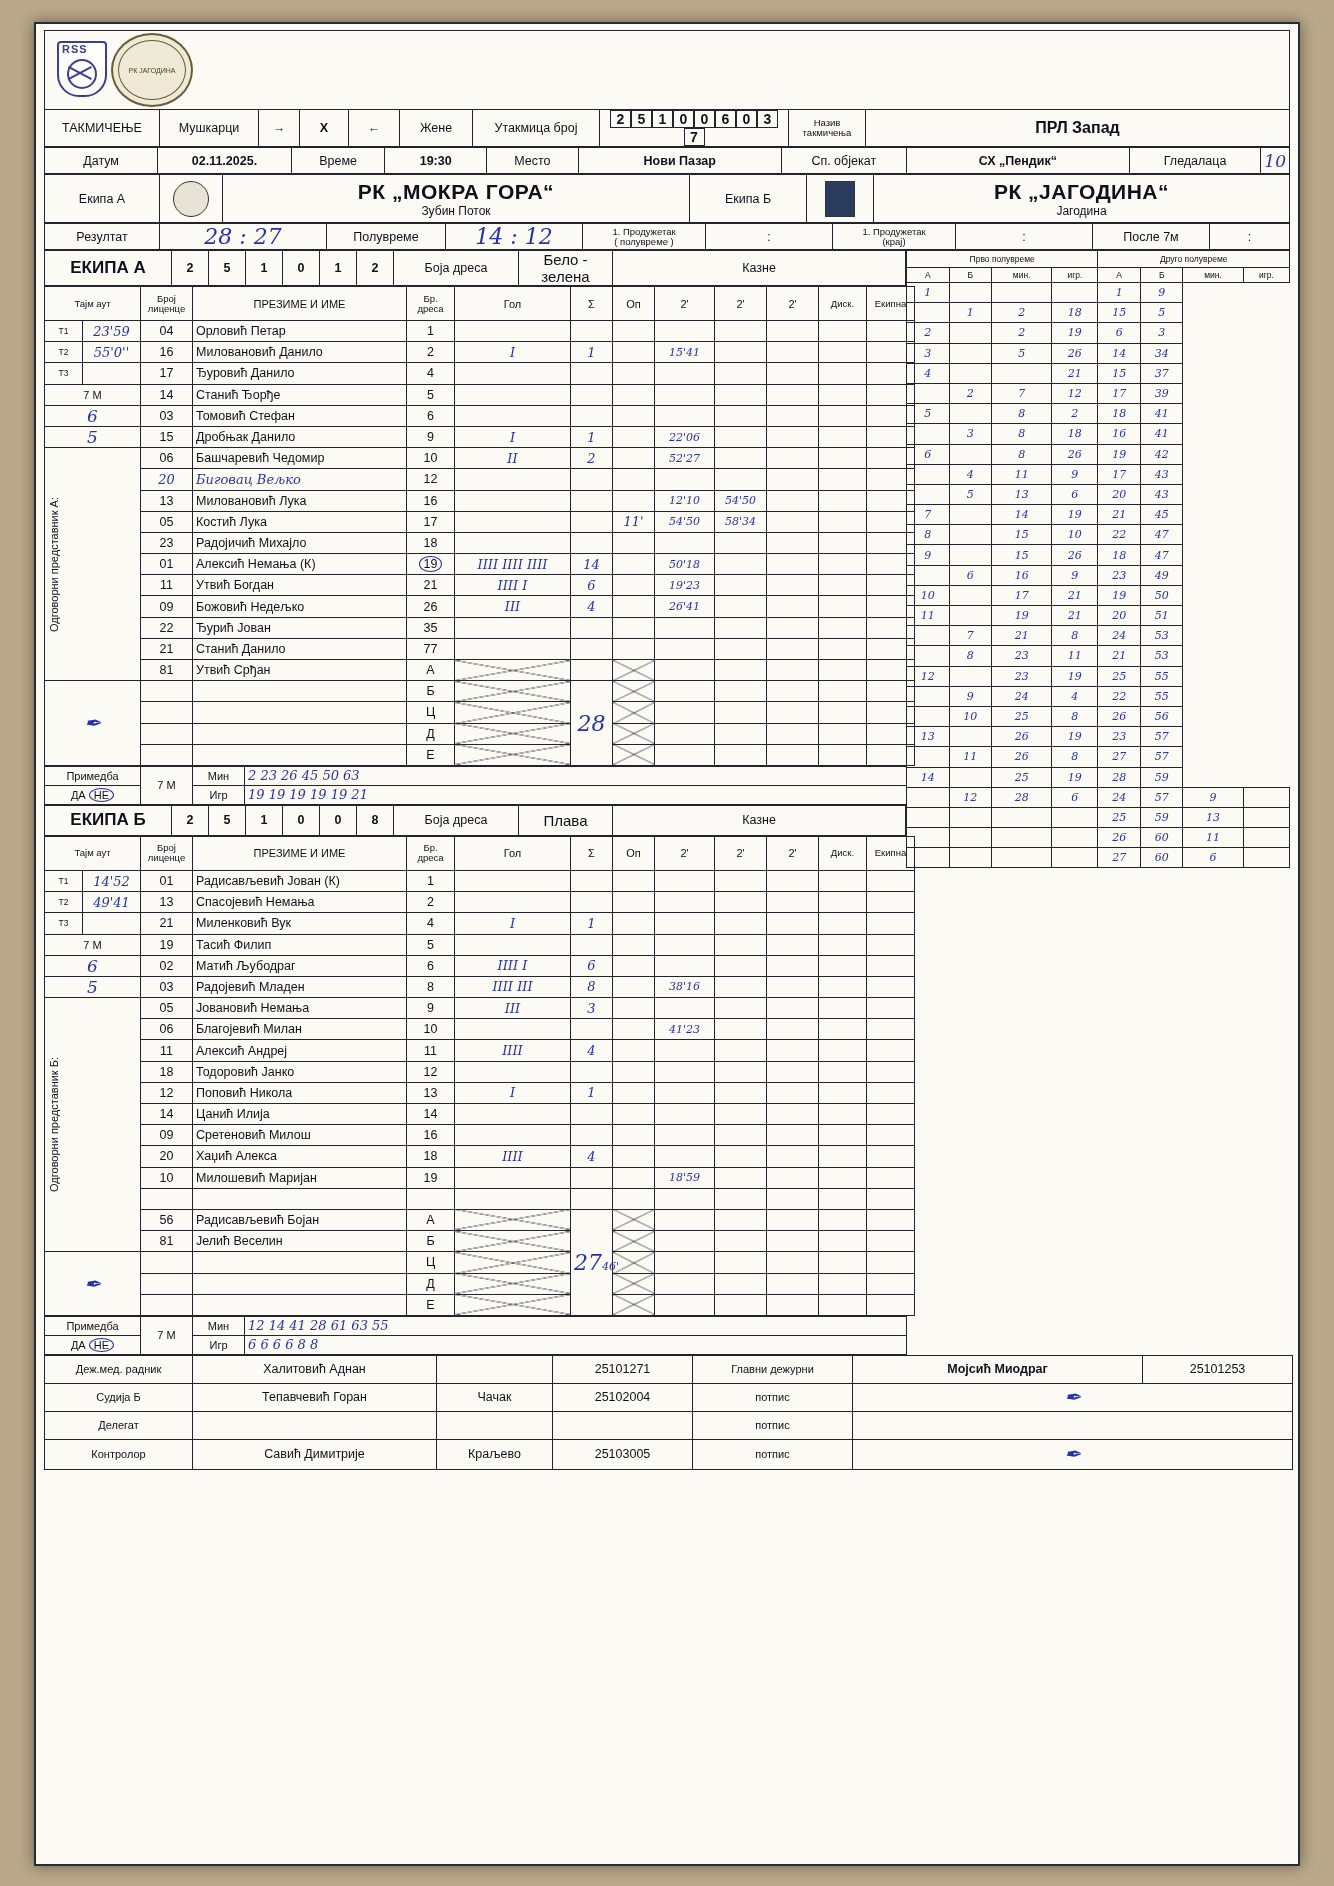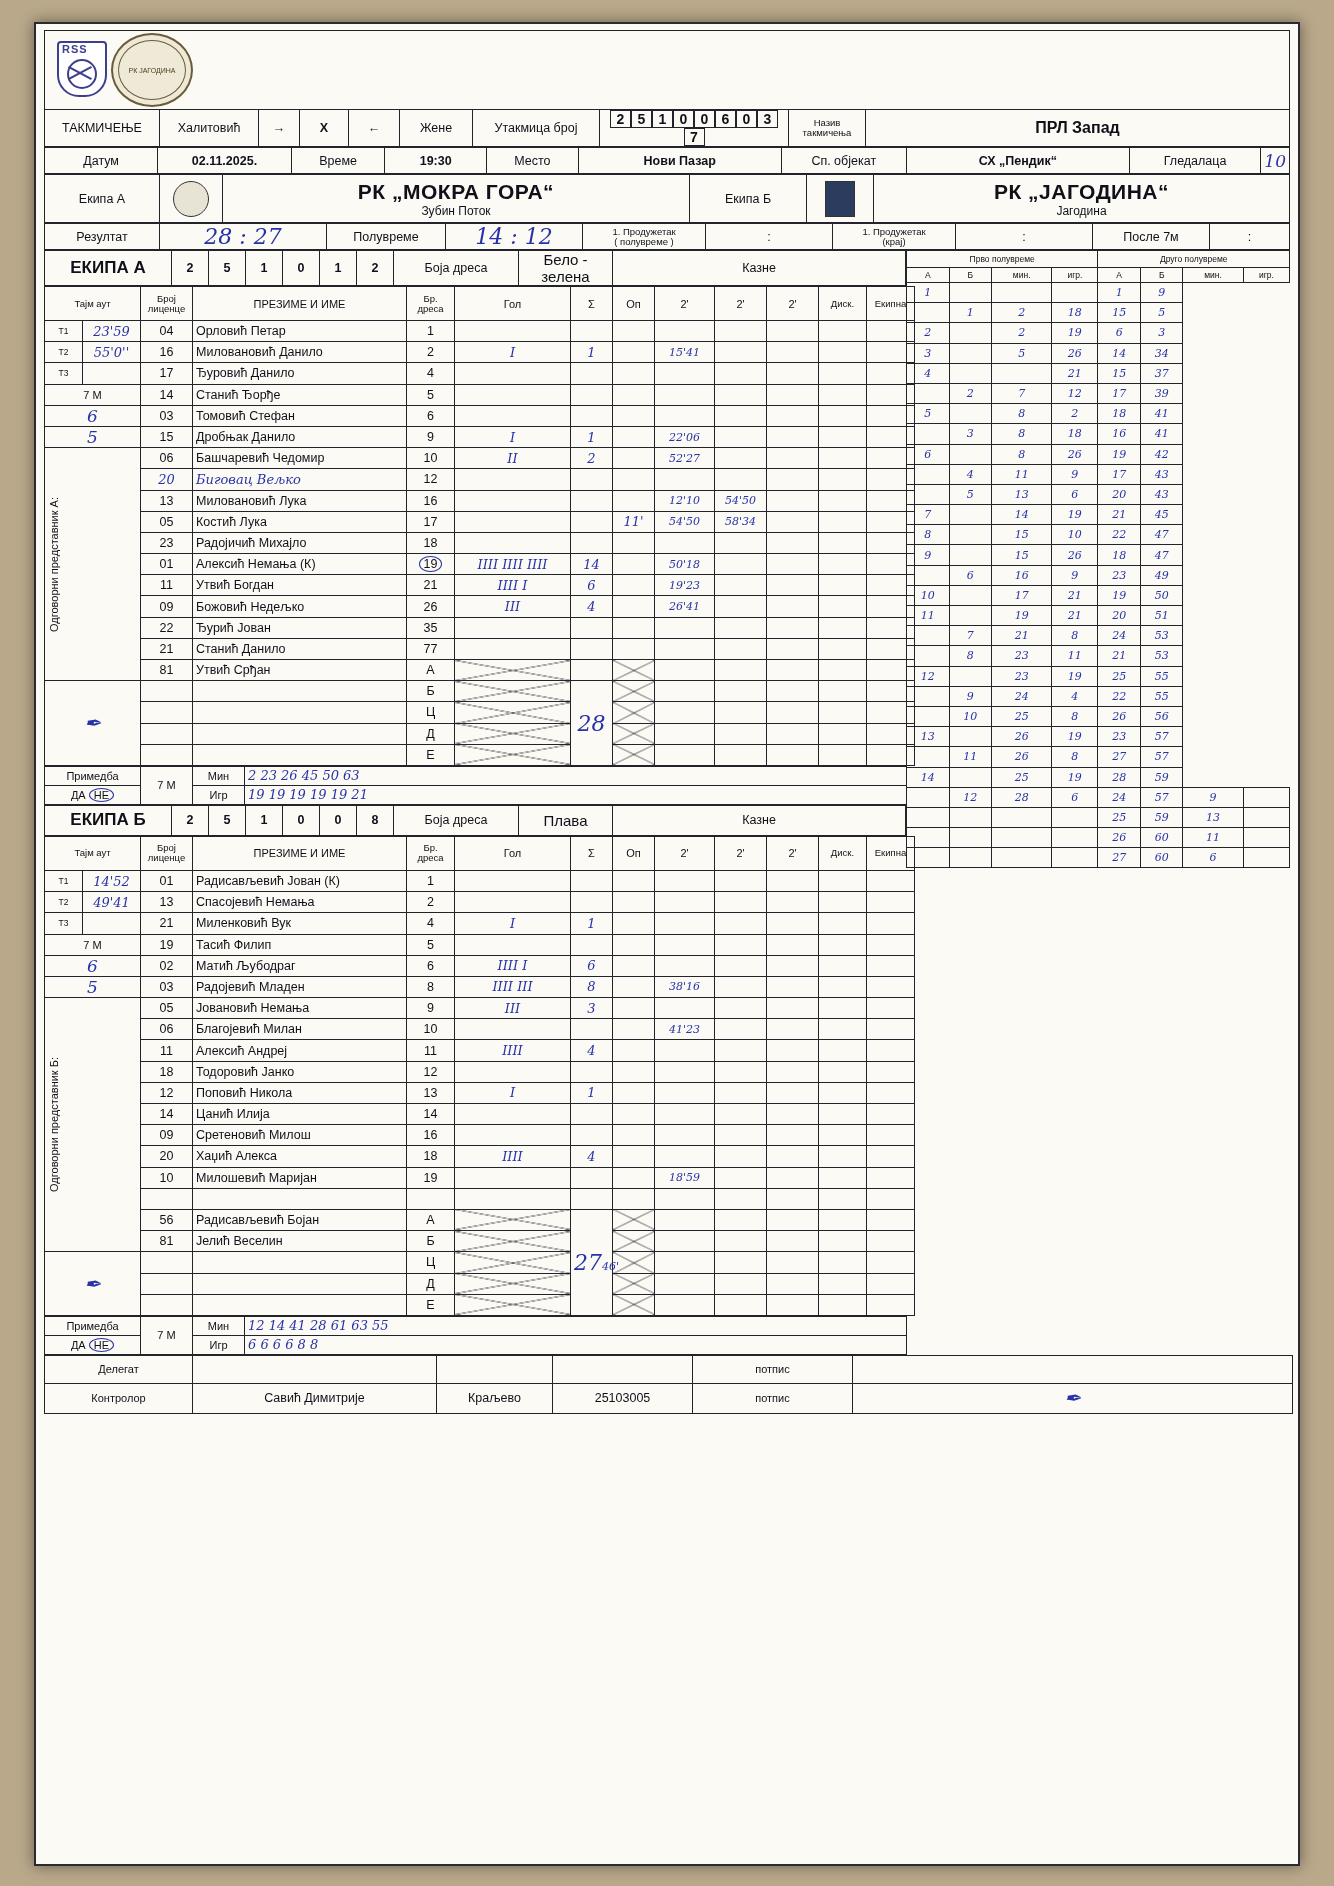--- a/index.html
+++ b/index.html
@@ -94,21 +94,21 @@
       <div class="clublogo">
         <div class="ring"></div>
         <div class="txt">РК ЈАГОДИНА</div>
       </div>
     </div>
 
     <table class="t">
       <tbody>
           <tr style="height:26px">
         <td class="c" style="width:108px">ТАКМИЧЕЊЕ</td>
-        <td class="c" style="width:92px">Халитовић</td>
+        <td class="c" style="width:92px">Мушкарци</td>
         <td class="c" style="width:34px">→</td>
         <td class="c b" style="width:42px">X</td>
         <td class="c" style="width:44px">←</td>
         <td class="c" style="width:66px">Жене</td>
         <td class="c" style="width:120px">Утакмица број</td>
         <td class="c" style="width:182px">
           <span class="digitbox">2</span><span class="digitbox">5</span><span class="digitbox">1</span><span class="digitbox">0</span><span class="digitbox">0</span><span class="digitbox">6</span><span class="digitbox">0</span><span class="digitbox">3</span><span class="digitbox">7</span>
         </td>
         <td class="c xs" style="width:70px">Назив такмичења</td>
         <td class="c b" style="font-size:16px">ПРЛ Запад</td>
@@ -1188,20 +1188,37 @@
       <colgroup>
         <col style="width:148px">
           <col style="width:244px">
           <col style="width:116px">
           <col style="width:140px">
         <col style="width:160px">
           <col style="width:290px">
           <col style="width:150px">
       </colgroup>
       <tbody>
+          <tr style="height:28px">
+        <td class="c sm">Деж.мед. радник</td>
+        <td class="c">Халитовић Аднан</td>
+        <td class="c"></td>
+        <td class="c">25101271</td>
+        <td class="c sm">Главни дежурни</td>
+        <td class="c b">Мојсић Миодраг</td>
+        <td class="c">25101253</td>
+      </tr>
+      <tr style="height:28px">
+        <td class="c sm">Судија Б</td>
+        <td class="c">Тепавчевић Горан</td>
+        <td class="c">Чачак</td>
+        <td class="c">25102004</td>
+        <td class="c sm">потпис</td>
+        <td class="c scribble" colspan="2">✒</td>
+      </tr>
       <tr style="height:28px">
         <td class="c sm">Делегат</td>
         <td class="c"></td>
         <td class="c"></td>
         <td class="c"></td>
         <td class="c sm">потпис</td>
         <td class="c" colspan="2"></td>
       </tr>
       <tr style="height:30px">
         <td class="c sm">Контролор</td>

